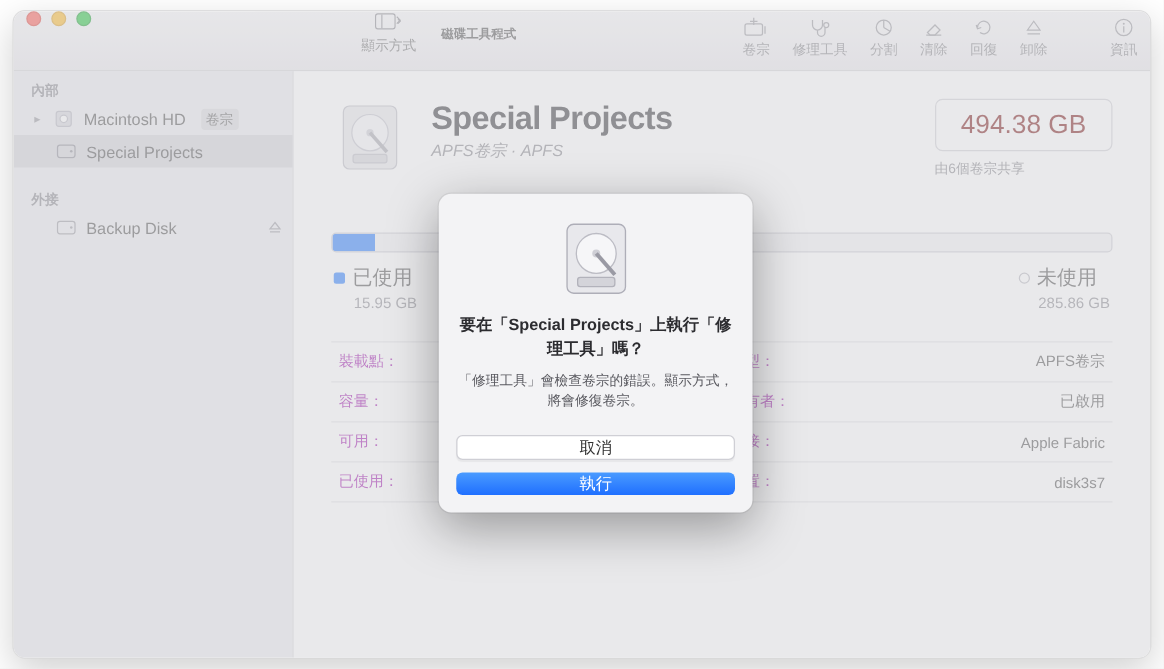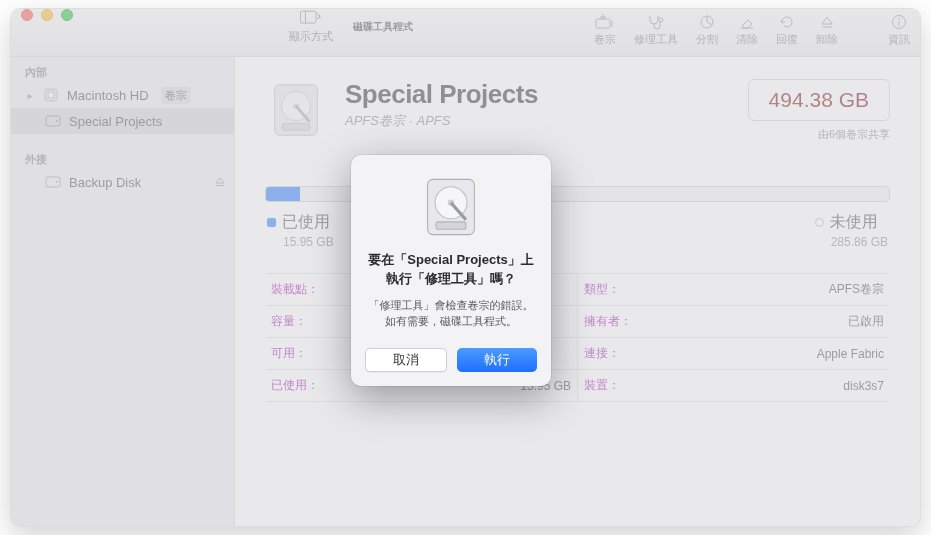--- a/index.html
+++ b/index.html
@@ -125,21 +125,21 @@
     width:62px; height:62px;
   }
   .vol-info { flex:1; }
   .vol-name { font-size:26px; font-weight:700; color:#3b3b3f; letter-spacing:-0.5px;}
   .vol-sub { font-size:13px; color:#8a8a90; margin-top:2px;font-style:italic; }
   .cap-box {
     border:1px solid #d3d3d8; border-radius:6px;
     padding: 8px 20px; text-align:center;
   }
   .cap-val { font-size:21px; color:#7f1d1d; font-weight:500;}
-  .cap-note { font-size:11px; color:#8a8a90; text-align:right; margin-top:6px;}
+  .cap-note { font-size:11px; color:#8a8a90; margin-top:6px;}
   .usage-bar {
     margin-top:44px;
     height:16px;
     border:1px solid #cfcfd5;
     border-radius:4px;
     overflow:hidden;
     display:flex;
     background:#f3f3f5;
   }
   .usage-used { width:5.5%; background:#2f80ff; }
@@ -168,40 +168,40 @@
     color:#555;
     gap:4px;
   }
   .info-cell.left { border-right:1px solid #e4e4e8; }
   .info-label { color:#a21caf; }
   .info-value { margin-left:auto; color:#555; }
   
   .dialog {
     position:absolute;
     left:340px; top:146px;
-    width:200px;
+    width:251px;
     background:#f3f3f5;
     border-radius:10px;
     box-shadow: 0 12px 40px rgba(0,0,0,0.35), 0 0 0 1px rgba(0,0,0,0.06);
     z-index: 60;
     padding: 18px 14px 14px 14px;
     display:flex; flex-direction:column; align-items:center;
   }
   .dialog .disk-icon-lg { width:68px; height:68px; margin-bottom:10px;}
   .dlg-title {
     font-size:13px; font-weight:700; color:#2c2c30;
     text-align:center; line-height:1.45;
   }
   .dlg-body {
     font-size:11px; color:#5a5a60;
     text-align:center; line-height:1.5;
     margin-top:8px;
   }
   .dlg-buttons {
-    display:flex; gap:10px; margin-top:18px; width:100%;
+    display:flex; gap:10px; margin-top:18px; width:100%;flex-direction:column;
   }
   .btn {
     flex:1; height:24px;
     border-radius:5px;
     font-size:13px;
     border:none;
     cursor:pointer;
   }
   .btn.secondary {
     background:#fff; border:1px solid #cfcfd5; color:#333;
@@ -448,20 +448,20 @@
     <div class="disk-icon-lg">
       <svg viewBox="0 0 64 64" width="68" height="68">
         <rect x="10" y="6" width="44" height="52" rx="5" fill="#e8e8ec" stroke="#aeaeb8"></rect>
         <circle cx="32" cy="28" r="15" fill="#f6f6f8" stroke="#bcbcc4"></circle>
         <circle cx="32" cy="28" r="3" fill="#cfcfd6"></circle>
         <rect x="18" y="46" width="28" height="7" rx="2" fill="#d4d4da" stroke="#b2b2bb"></rect>
         <path d="M32 28 L46 44" stroke="#9a9aa4" stroke-width="3"></path>
       </svg>
     </div>
     <div class="dlg-title">要在「Special Projects」上執行「修理工具」嗎？</div>
-    <div class="dlg-body">「修理工具」會檢查卷宗的錯誤。如有需要，磁碟工具程式。</div>
+    <div class="dlg-body">「修理工具」會檢查卷宗的錯誤。顯示方式，將會修復卷宗。</div>
     <div class="dlg-buttons">
       <button class="btn secondary">取消</button>
       <button class="btn primary">執行</button>
     </div>
   </div>
 
 </div>
 
 </body></html>

